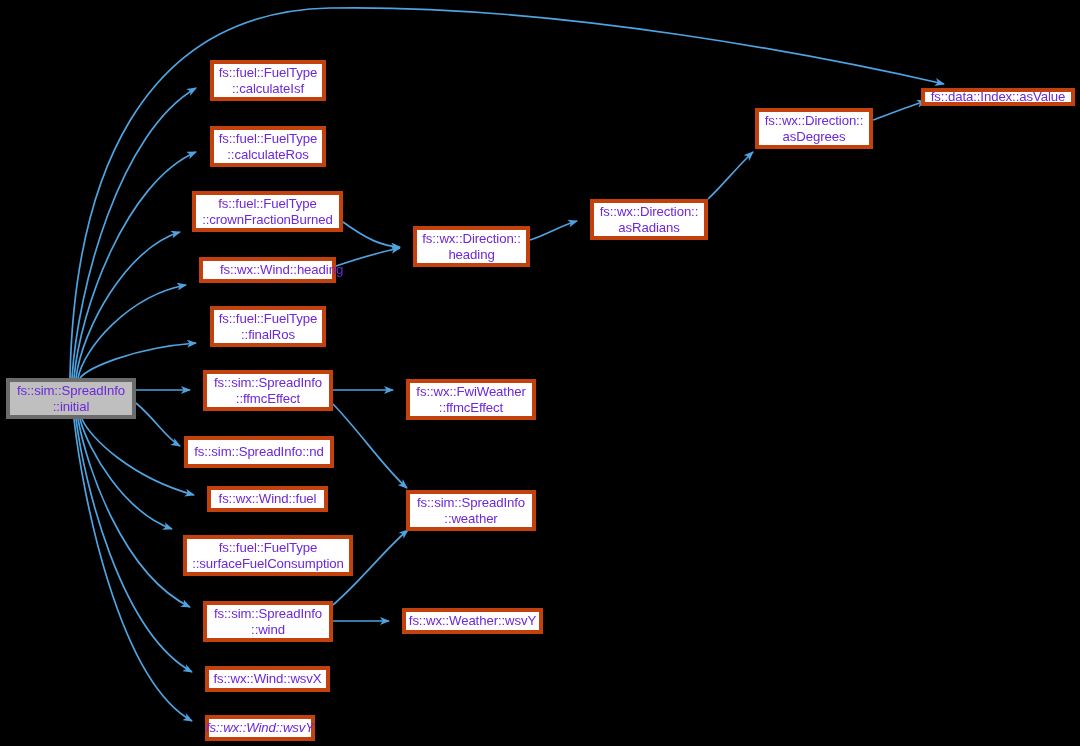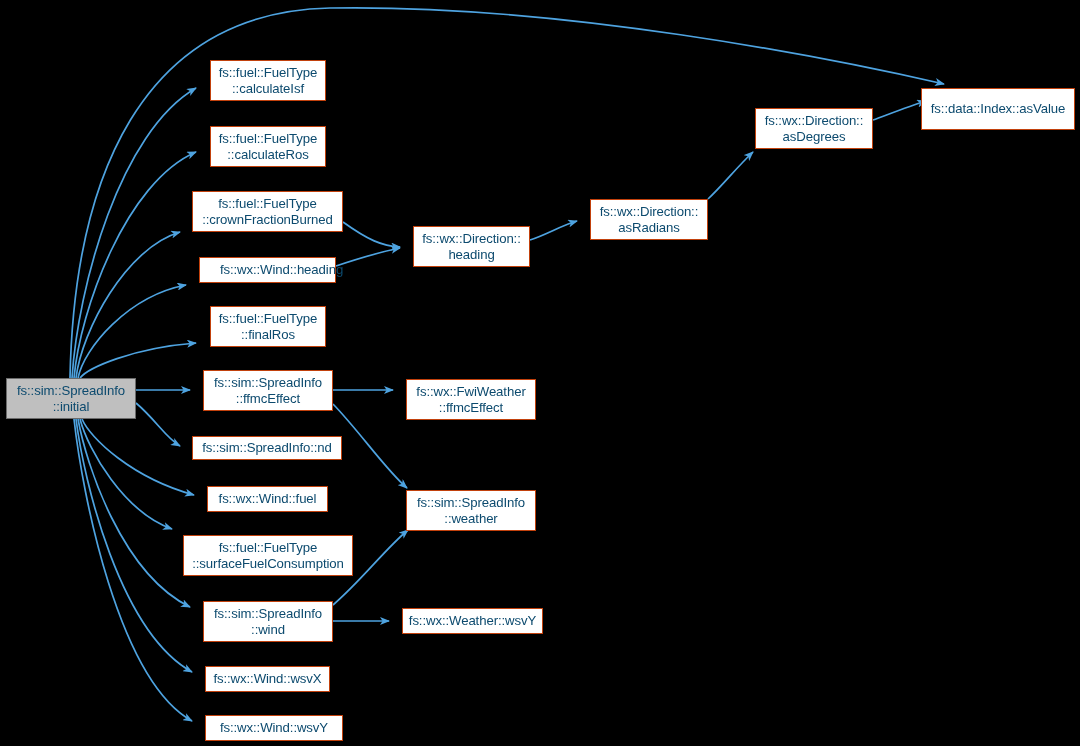--- a/index.html
+++ b/index.html
@@ -19,23 +19,23 @@
   #edges {
     position: absolute;
     left: 0;
     top: 0;
     width: 1080px;
     height: 746px;
   }
   .node {
     position: absolute;
     box-sizing: border-box;
-    border: 1px solid #c2410c;
+    border: 4px solid #c2410c;
     background: #ffffff;
-    color: #0c4a6e;
+    color: #6d28d9;
     display: flex;
     align-items: center;
     justify-content: center;
     text-align: center;
     line-height: 1.18;
     font-size: 13.2px;
     letter-spacing: -0.1px;
     padding: 0 3px;
     white-space: pre-line;
   }
@@ -86,34 +86,34 @@
 ::calculateIsf</div>
       <div class="node" style="left: 210px; top: 126px; width: 116px; height: 41px;">fs::fuel::FuelType
 ::calculateRos</div>
       <div class="node" style="left: 192px; top: 191px; width: 151px; height: 41px;">fs::fuel::FuelType
 ::crownFractionBurned</div>
       <div class="node" style="left: 199px; top: 257px; width: 137px; height: 26px; padding-left: 31px;">fs::wx::Wind::heading</div>
       <div class="node" style="left: 210px; top: 306px; width: 116px; height: 41px;">fs::fuel::FuelType
 ::finalRos</div>
       <div class="node" style="left: 203px; top: 370px; width: 130px; height: 41px;">fs::sim::SpreadInfo
 ::ffmcEffect</div>
-      <div class="node" style="left: 192px; top: 436px; width: 150px; height: 24px;">fs::sim::SpreadInfo::nd</div>
+      <div class="node" style="left: 184px; top: 436px; width: 150px; height: 32px;">fs::sim::SpreadInfo::nd</div>
       <div class="node" style="left: 207px; top: 486px; width: 121px; height: 26px;">fs::wx::Wind::fuel</div>
       <div class="node" style="left: 183px; top: 535px; width: 170px; height: 41px;">fs::fuel::FuelType
 ::surfaceFuelConsumption</div>
       <div class="node" style="left: 203px; top: 601px; width: 130px; height: 41px;">fs::sim::SpreadInfo
 ::wind</div>
       <div class="node" style="left: 205px; top: 666px; width: 125px; height: 26px;">fs::wx::Wind::wsvX</div>
-      <div class="node" style="left: 205px; top: 715px; width: 138px; height: 26px;">fs::wx::Wind::wsvY</div>
+      <div class="node" style="left: 205px; top: 715px; width: 110px; height: 26px; font-style: italic;">fs::wx::Wind::wsvY</div>
       <div class="node" style="left: 413px; top: 226px; width: 117px; height: 41px;">fs::wx::Direction::
 heading</div>
       <div class="node" style="left: 406px; top: 379px; width: 130px; height: 41px;">fs::wx::FwiWeather
 ::ffmcEffect</div>
       <div class="node" style="left: 406px; top: 490px; width: 130px; height: 41px;">fs::sim::SpreadInfo
 ::weather</div>
       <div class="node" style="left: 402px; top: 608px; width: 141px; height: 26px;">fs::wx::Weather::wsvY</div>
       <div class="node" style="left: 590px; top: 199px; width: 118px; height: 41px;">fs::wx::Direction::
 asRadians</div>
       <div class="node" style="left: 755px; top: 108px; width: 118px; height: 41px;">fs::wx::Direction::
 asDegrees</div>
-      <div class="node" style="left: 921px; top: 88px; width: 154px; height: 42px;">fs::data::Index::asValue</div>
+      <div class="node" style="left: 921px; top: 88px; width: 154px; height: 18px;">fs::data::Index::asValue</div>
     </div>
 </div>
 
 </body></html>

